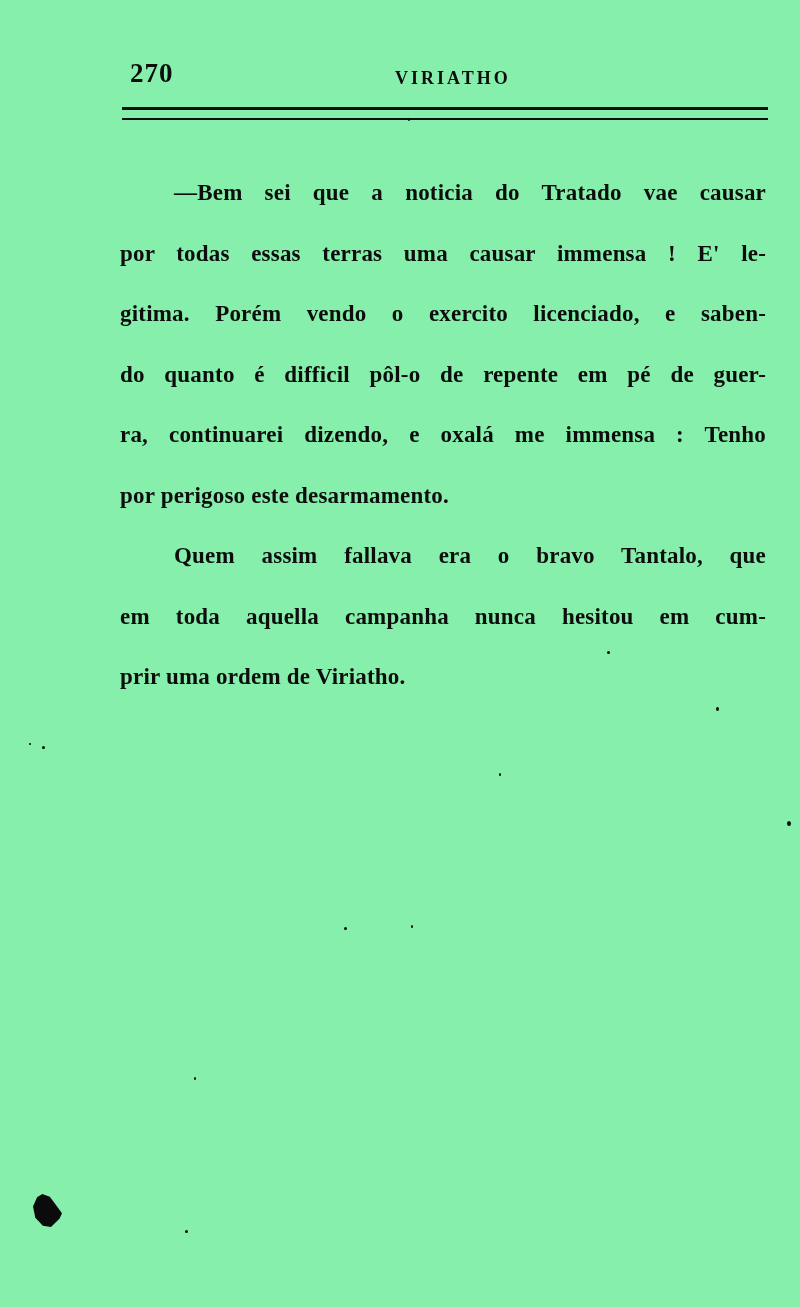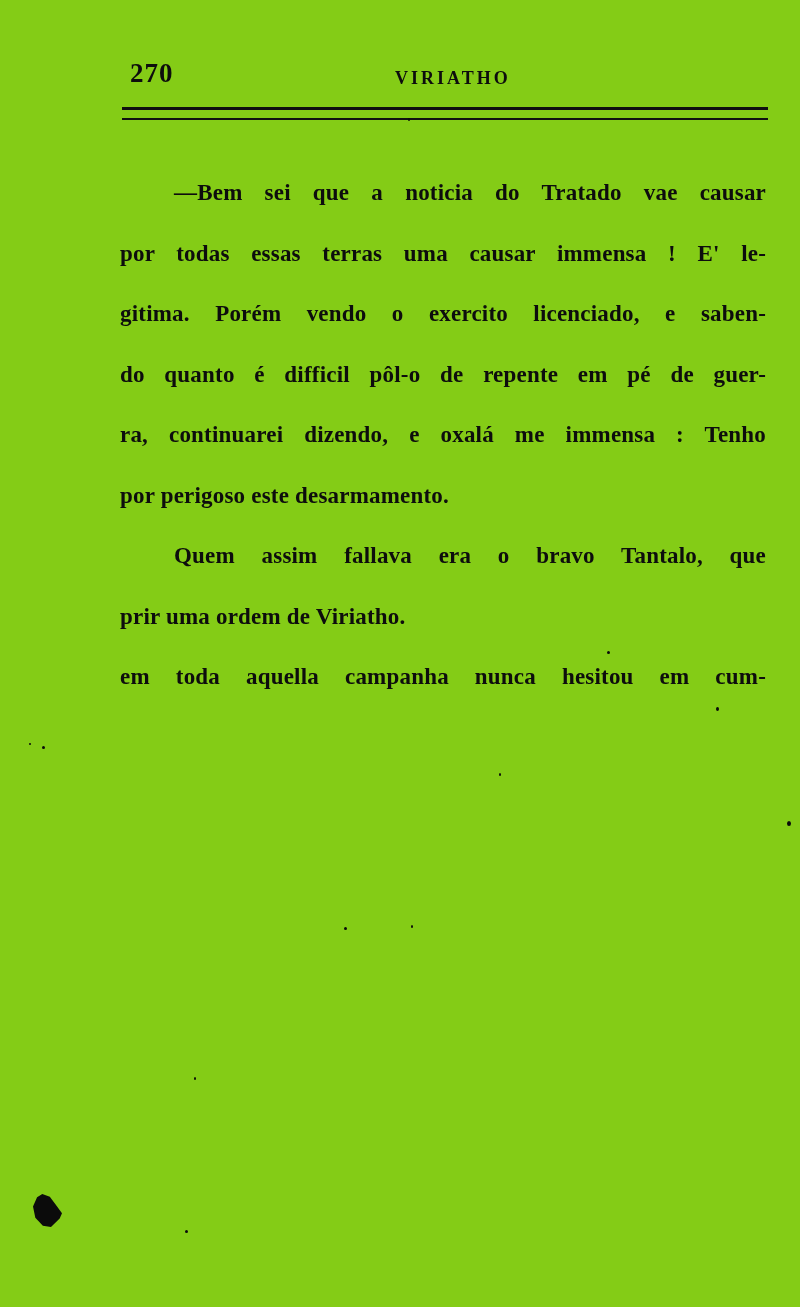--- a/index.html
+++ b/index.html
@@ -8,21 +8,21 @@
     height: 1307px;
     background: #ffffff;
     position: relative;
     font-family: "Liberation Serif", serif;
     color: #0d0d0d;
     overflow: hidden;
   }
   .scan-page {
     position: absolute;
     inset: 0;
-    background: #84cc16;
+    background: #86efac;
   }
   .page-number {
     position: absolute;
     left: 130px;
     top: 58px;
     font-size: 27px;
     font-weight: 700;
     letter-spacing: 1px;
   }
   .running-title {
@@ -97,22 +97,22 @@
       <div class="text-line indent">—Bem sei que a noticia do Tratado vae causar</div>
       <div class="text-line">por todas essas terras uma causar immensa ! E' le-</div>
       <div class="text-line">gitima. Porém vendo o exercito licenciado, e saben-</div>
       <div class="text-line">do quanto é difficil pôl-o de repente em pé de guer-</div>
       <div class="text-line">ra, continuarei dizendo, e oxalá me immensa : Tenho</div>
       <div class="text-line last">por perigoso este desarmamento.</div>
     </div>
 
     <div>
       <div class="text-line indent">Quem assim fallava era o bravo Tantalo, que</div>
+      <div class="text-line">em toda aquella campanha nunca hesitou em cum-</div>
       <div class="text-line last">prir uma ordem de Viriatho.</div>
-      <div class="text-line">em toda aquella campanha nunca hesitou em cum-</div>
     </div>
 
   </div>
 
   <div class="speck" style="left:408px; top:118px; width:2px; height:3px;"></div>
   <div class="speck" style="left:607px; top:651px; width:3px; height:3px;"></div>
   <div class="speck" style="left:716px; top:707px; width:3px; height:4px;"></div>
   <div class="speck" style="left:29px; top:743px; width:2px; height:2px;"></div>
   <div class="speck" style="left:42px; top:746px; width:3px; height:3px;"></div>
   <div class="speck" style="left:499px; top:773px; width:2px; height:3px;"></div>

